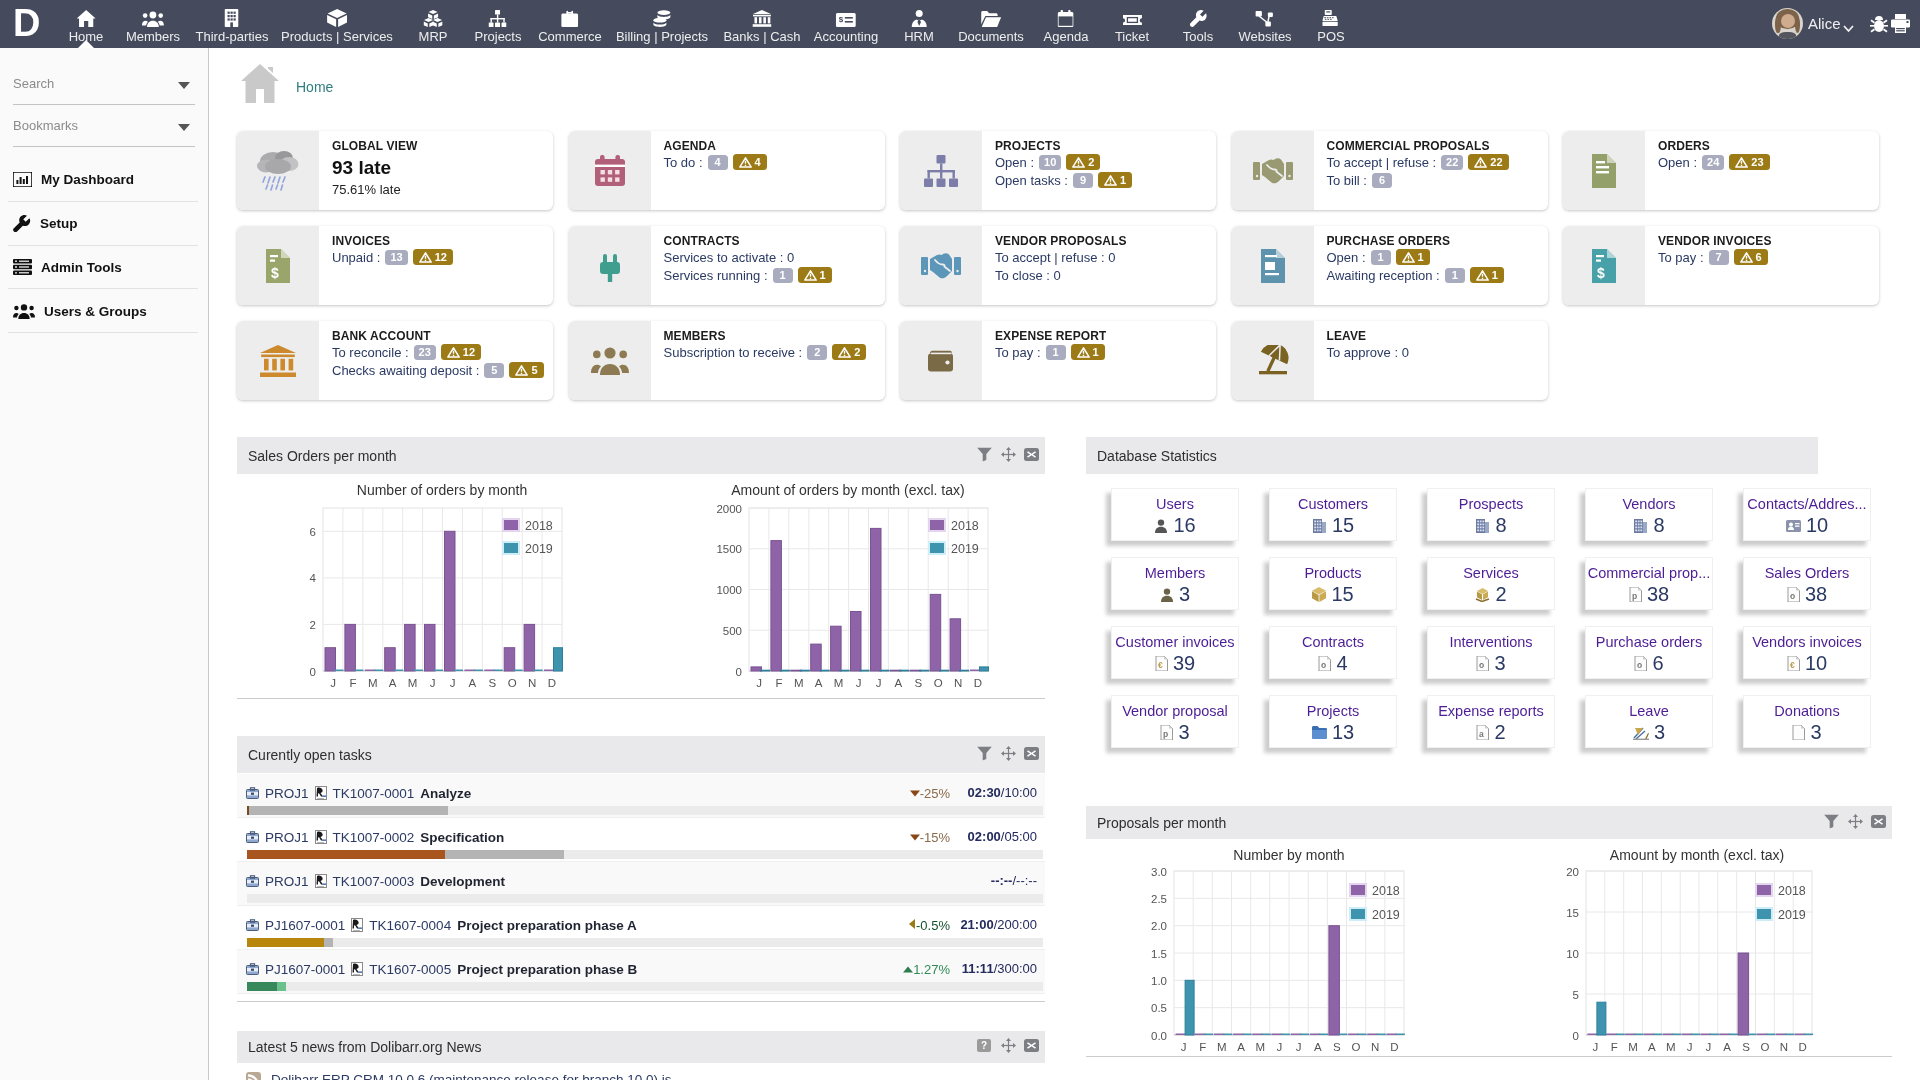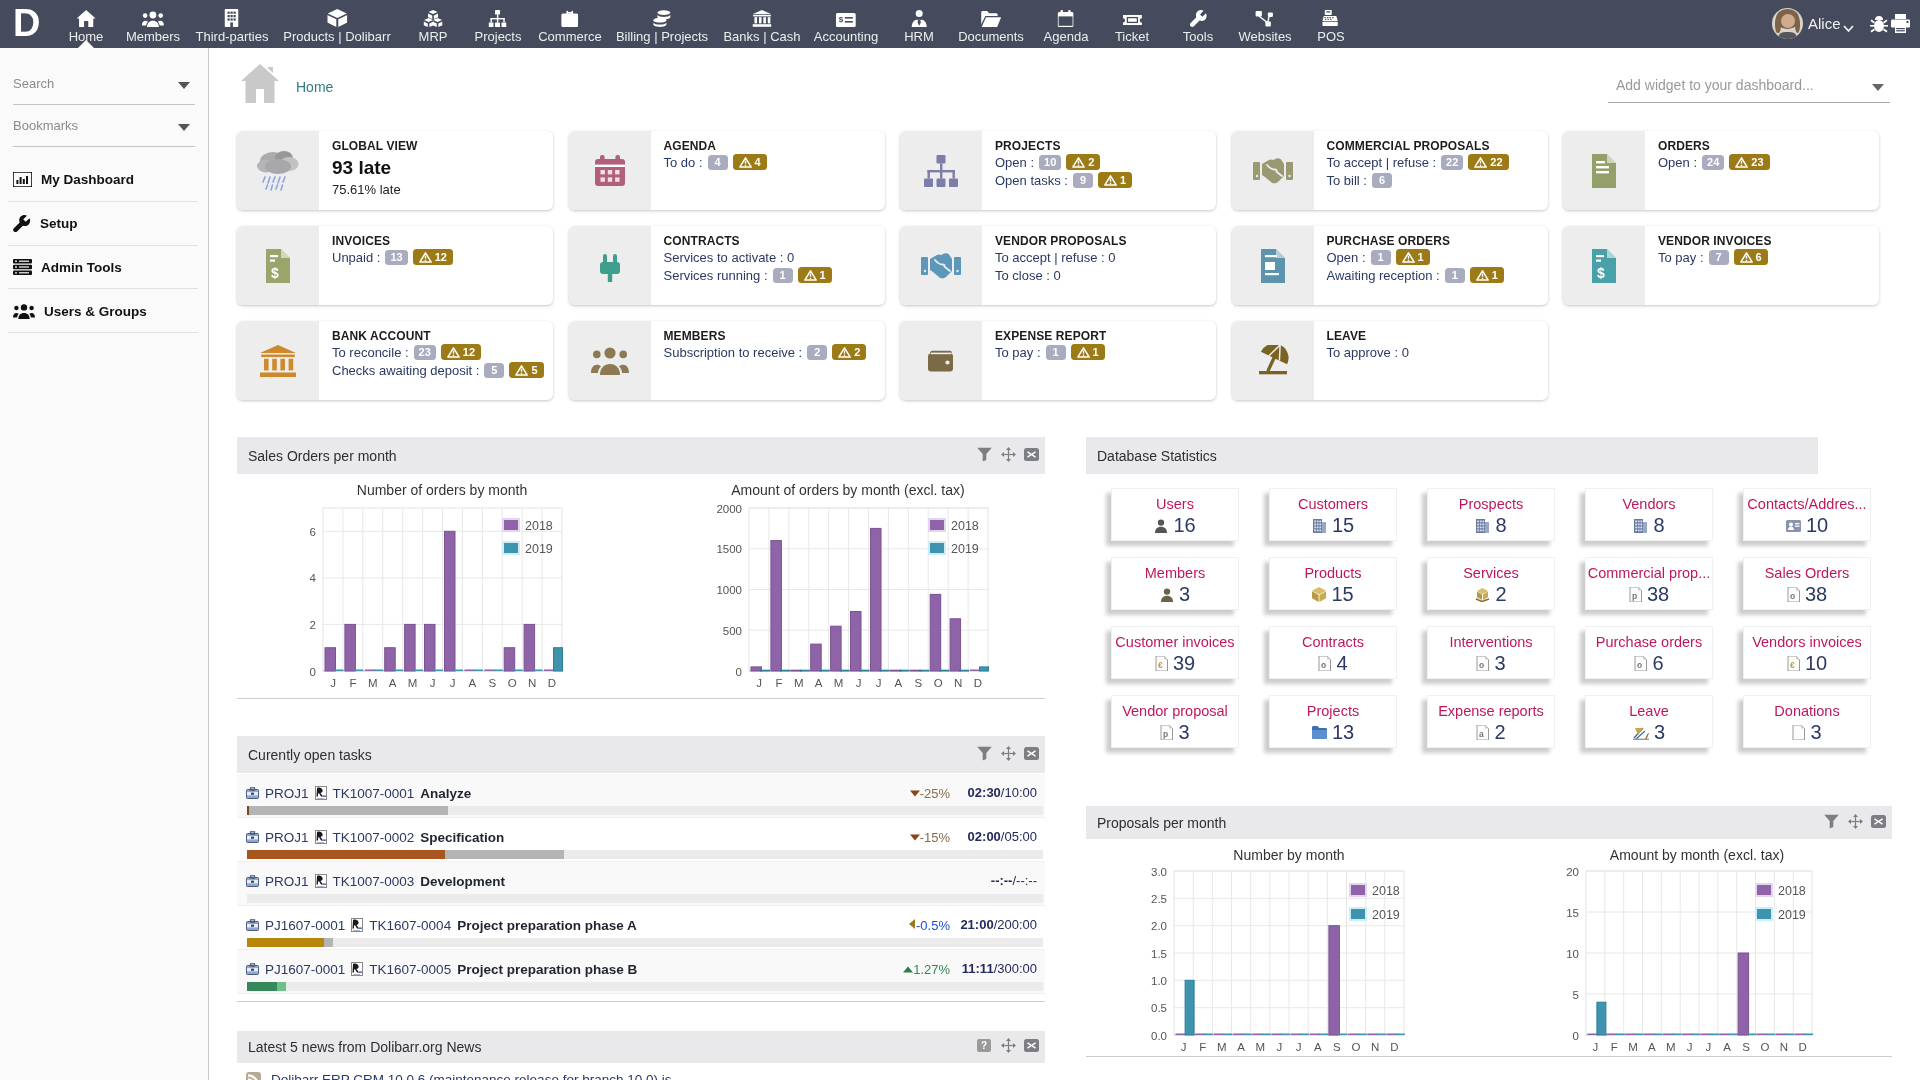--- a/index.html
+++ b/index.html
@@ -37,21 +37,21 @@
 .whico{position:absolute;top:50%;transform:translateY(-50%)}
 
 .trow{position:absolute;font-size:13.5px;color:#2b3a64;display:flex;align-items:center;gap:6px}
 .tbold{font-weight:bold;color:#1f2430}
 .tbar{position:absolute;height:9px;background:#ebebeb}
 .tseg{position:absolute;top:0;height:9px}
 .tpct{position:absolute;font-size:13px;text-align:right}
 .ttime{position:absolute;font-size:13px;color:#232a5c;text-align:right}
 
 .sbox{position:absolute;width:128px;height:53px;background:#fff;border:1px solid #f0f0f0;box-shadow:-5px 5px 4px rgba(0,0,0,0.20);text-align:center}
-.sbox .st{font-size:14.5px;color:#be185d;margin-top:7px;white-space:nowrap;overflow:hidden}
+.sbox .st{font-size:14.5px;color:#4c1d95;margin-top:7px;white-space:nowrap;overflow:hidden}
 .sbox .sv{font-size:20px;color:#2b3a64;margin-top:2px;display:flex;align-items:center;justify-content:center;gap:5px}
 </style></head>
 <body>
 <div id="page">
 <div class="topbar">
       <div class="logo">D</div>
       <div class="navitem" style="left:86px">
         <div class="nico">
           <svg width="19" height="17" viewBox="0 0 19 17">
             <path d="M9.5 0 L19 8.5 16.6 8.5 16.6 17 11.6 17 11.6 11 7.4 11 7.4 17 2.4 17 2.4 8.5 0 8.5 Z" fill="#fff"></path>
@@ -92,21 +92,21 @@
           </svg>
         </div>
         <div class="nlab">Third-parties</div>
       </div>
       <div class="navitem" style="left:337px">
         <div class="nico">
           <svg width="20" height="18" viewBox="0 0 20 18">
             <path d="M10 0 L19.5 4.5 10 9 0.5 4.5 Z M0 6 L9 10.3 9 18 0 13.5 Z M20 6 L11 10.3 11 18 20 13.5 Z" fill="#fff"></path>
           </svg>
         </div>
-        <div class="nlab">Products | Dolibarr</div>
+        <div class="nlab">Products | Services</div>
       </div>
       <div class="navitem" style="left:433px">
         <div class="nico">
           <svg width="19" height="17" viewBox="0 0 19 17">
             <g fill="#fff">
               <path d="M5 0 L9.5 2 5 4 0.5 2 Z M0 3.5 L4.2 5.4 4.2 9 0 7.2 Z M10 3.5 L5.8 5.4 5.8 9 10 7.2 Z" transform="translate(4.5,0)"></path>
               <path d="M5 0 L9.5 2 5 4 0.5 2 Z M0 3.5 L4.2 5.4 4.2 9 0 7.2 Z M10 3.5 L5.8 5.4 5.8 9 10 7.2 Z" transform="translate(0,8)"></path>
               <path d="M5 0 L9.5 2 5 4 0.5 2 Z M0 3.5 L4.2 5.4 4.2 9 0 7.2 Z M10 3.5 L5.8 5.4 5.8 9 10 7.2 Z" transform="translate(9,8)"></path>
             </g>
           </svg>
@@ -365,21 +365,20 @@
       <span>Users &amp; Groups</span>
     </div>
     <div class="sb-sep" style="top:201px"></div>
     <div class="sb-sep" style="top:245px"></div>
     <div class="sb-sep" style="top:288px"></div>
     <div class="sb-sep" style="top:332px"></div>
 <div class="abs" style="left:239px;top:62px"><svg width="42" height="41" viewBox="0 0 42 41">
         <path d="M21 2 L40 19 35.5 19 35.5 41 25 41 25 27 17 27 17 41 6.5 41 6.5 19 2 19 Z M29 5 h5 v6 l-5-4.5 Z" fill="#c9c9c9"></path>
       </svg></div>
     <div class="crumb-home">Home</div>
-    <div class="addw">Add widget to your dashboard...<div class="addw-tri"></div></div>
 <div class="card" style="left:237px;top:131px">
       <div class="cicon">
         <svg width="48" height="46" viewBox="0 0 48 46">
           <g>
 <ellipse cx="19" cy="13" rx="13" ry="9" fill="#ababad"></ellipse>
 <ellipse cx="30" cy="10" rx="9" ry="7" fill="#98989b"></ellipse>
 <ellipse cx="35" cy="16" rx="9.5" ry="7" fill="#c2c2c4"></ellipse>
 <ellipse cx="12" cy="18" rx="9" ry="6.5" fill="#b5b5b8"></ellipse>
 <ellipse cx="24" cy="18.5" rx="13" ry="7.5" fill="#a8a8ab"></ellipse>
 <g stroke="#93a7dc" stroke-width="1.7" stroke-linecap="round">
@@ -1127,21 +1126,21 @@
       <span>PJ1607-0001</span>
       <svg width="12" height="14" viewBox="0 0 12 14">
         <rect x="0.5" y="0.5" width="11" height="13" fill="#fff" stroke="#8a8a8a" stroke-width="1"></rect>
         <path d="M2 2 c2.5-1 5 0 5.5 2 .5 1.5-.5 2.5-2 3 l2.5 3.5 -2 0 -2-3.2 -1 .2 0 3 -1.5 0 Z" fill="#1a1a1a"></path>
         <path d="M7.5 9.5 h3.5 v1.3 h-3.5 Z" fill="#2a58a8"></path>
         <path d="M2 12 h7 v1 h-7 Z" fill="#b5b5b5"></path>
       </svg>
       <span>TK1607-0004</span>
       <span class="tbold">Project preparation phase A</span>
     </div>
-    <div class="tpct" style="left:855px;top:917px;width:95px;color:#1d4ed8"><span style="vertical-align:1px"><svg width="8" height="10" viewBox="0 0 8 10">
+    <div class="tpct" style="left:855px;top:917px;width:95px;color:#14532d"><span style="vertical-align:1px"><svg width="8" height="10" viewBox="0 0 8 10">
           <path d="M7 0 V10 L1 5 Z" fill="#9a7b1a"></path>
         </svg></span>-0.5%</div>
     <div class="ttime" style="left:887px;top:917px;width:150px"><b>21:00</b>/200:00</div>
     <div class="tbar" style="left:247px;top:938px;width:796px"></div>
     <div class="tseg" style="left:247px;top:938px;width:77px;background:#b8860b"></div>
     <div class="tseg" style="left:324px;top:938px;width:9px;background:#b4b4b4"></div>
     <div class="abs" style="left:237px;top:950px;width:808px;height:44px;background:#f9f9f9"></div>
     <div class="abs" style="left:237px;top:993px;width:808px;border-top:1px solid #f0f0f0"></div>
     <div class="trow" style="left:246px;top:959px;height:20px">
       <svg width="13" height="12" viewBox="0 0 13 12">

